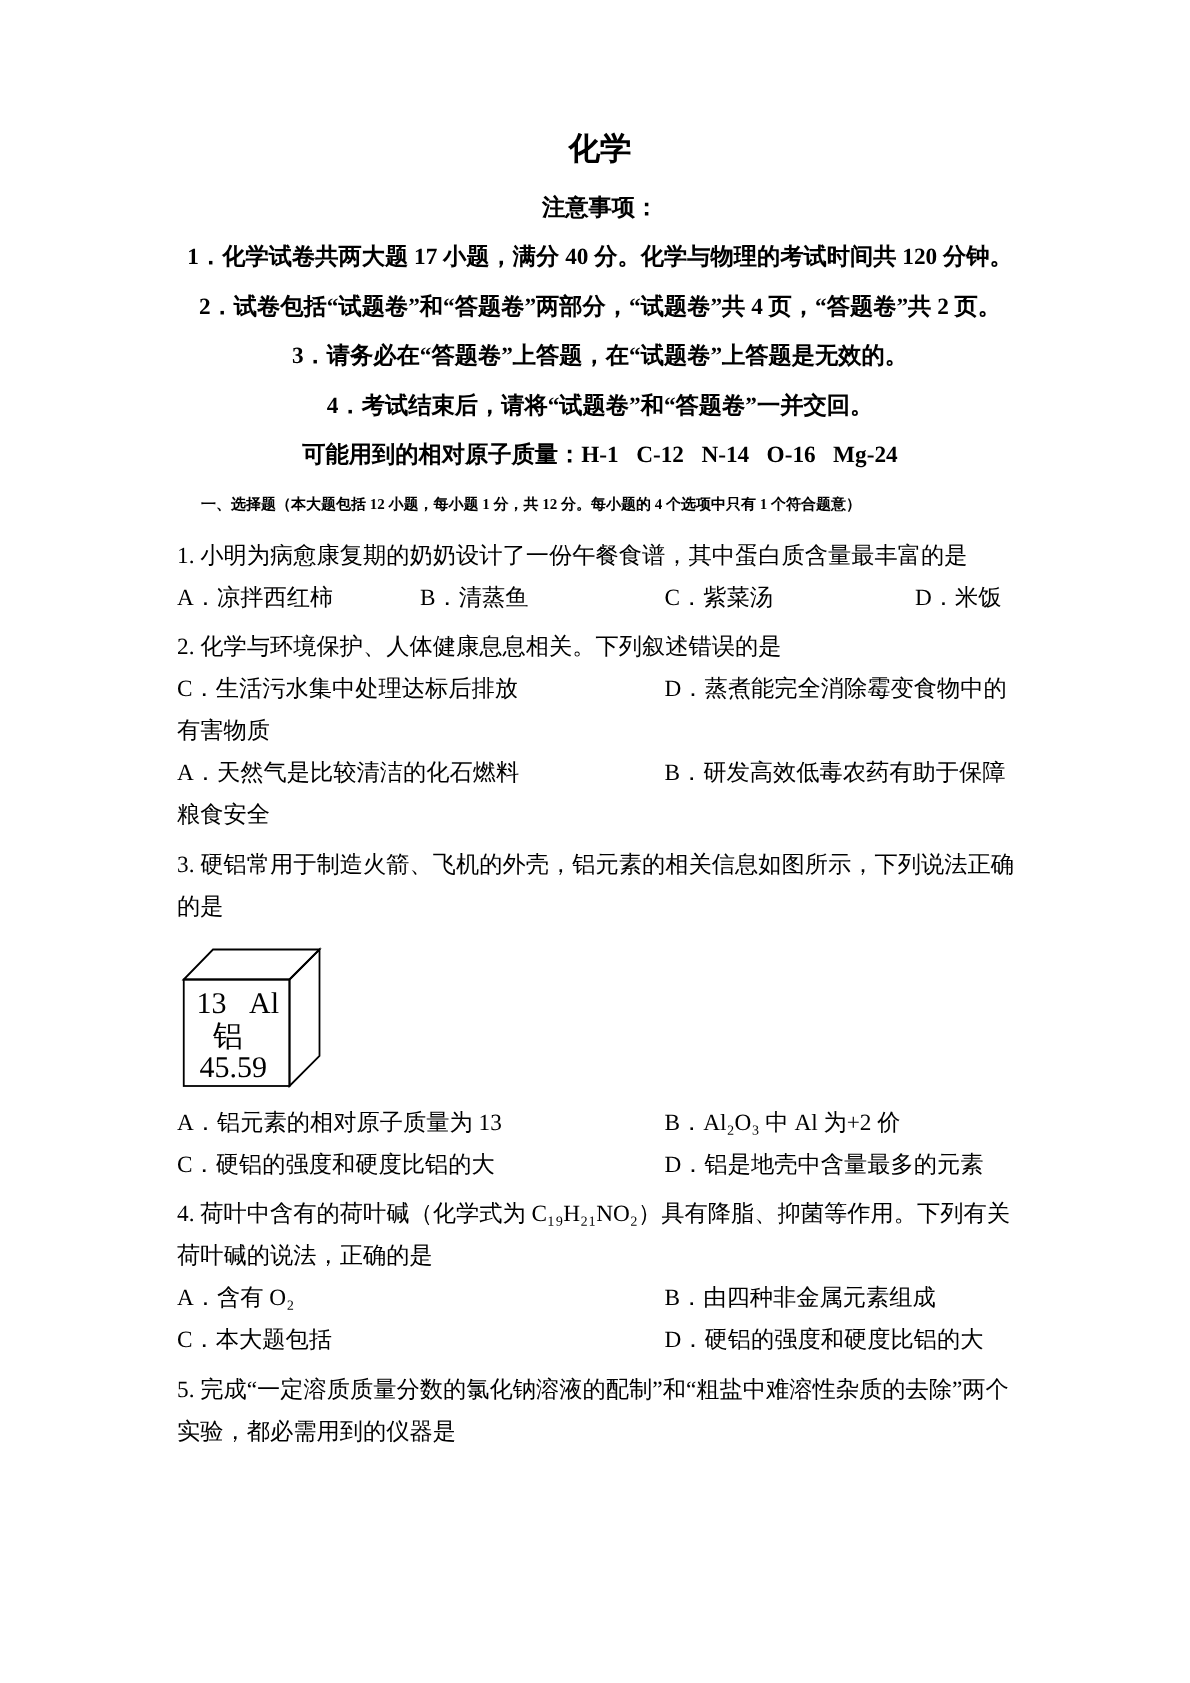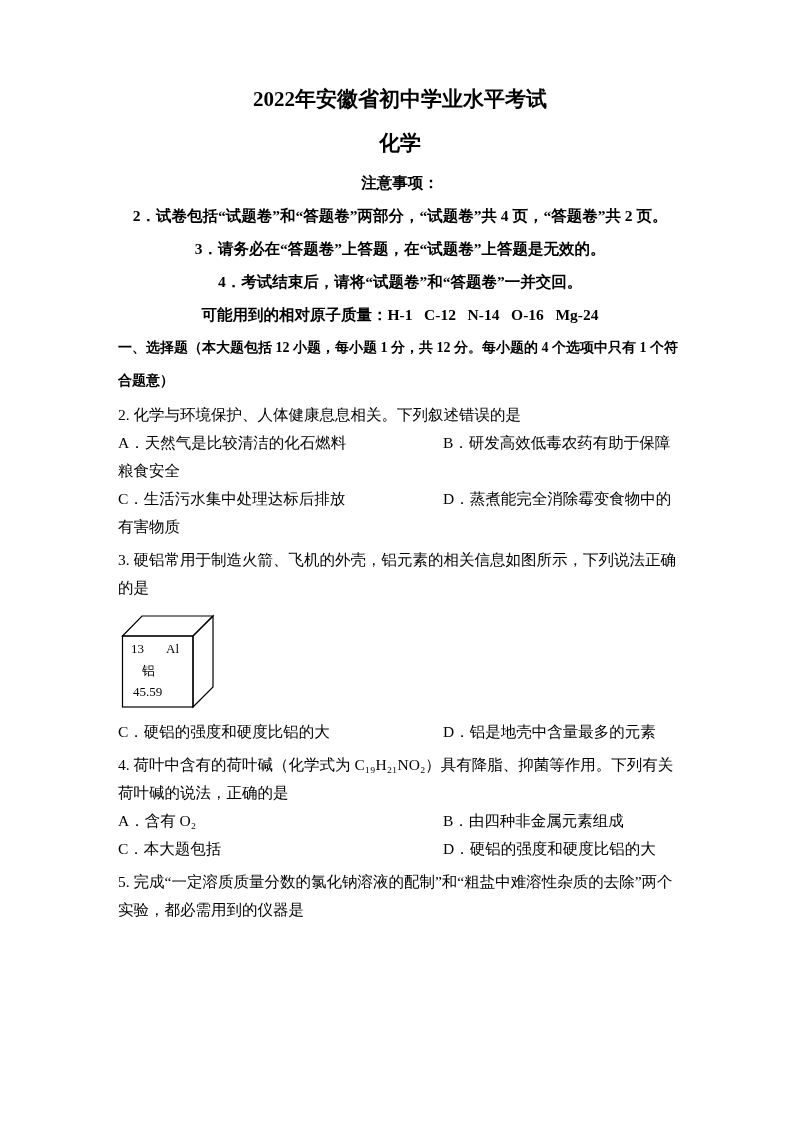--- a/index.html
+++ b/index.html
@@ -10,80 +10,89 @@
     font-family: "Liberation Serif", "DejaVu Serif", serif;
     overflow: hidden;
   }
   .page { width: 793px; height: 1122px; padding: 84px 111px 30px 118px; }
 
   .title   { font-size: 21px; font-weight: bold; text-align: center; line-height: 30px; margin-bottom: 14px; }
   .subject { font-size: 21px; font-weight: bold; text-align: center; line-height: 30px; margin-bottom: 8px; }
 
   .bold-line { font-weight: bold; font-size: 15.5px; line-height: 33px; text-align: center; }
   .masses    { white-space: pre-wrap; }
-  .section-heading { font-weight: bold; font-size: 14px; line-height: 33px; margin-bottom: 4px; }
+  .section-heading { font-weight: bold; font-size: 10px; line-height: 33px; margin-bottom: 4px; margin-left: 16px; }
 
   .question { margin-bottom: 5px; }
   .stem     { font-size: 15.5px; line-height: 28px; }
   .opt-row  { font-size: 15.5px; line-height: 28px; }
   .cell { display: inline-block; vertical-align: top; }
   .w162 { width: 162px; } .w163 { width: 163px; } .w167 { width: 167px; }
   .lead { display: inline-block; width: 325px; vertical-align: top; }
 
-  .figure { position: relative; width: 106px; height: 102px; margin: 6px 0 8px 2px; font-size: 13px; }
+  .figure { position: relative; width: 106px; height: 102px; margin: 6px 0 8px 2px; font-size: 20px; }
   .figure svg { position: absolute; left: 0; top: 0; }
   .figure .face { fill: none; stroke: #000; stroke-width: 1.2; }
   .figure span { position: absolute; line-height: 1; }
   .fig-num  { left: 11px; top: 34px; }
   .fig-sym  { left: 46px; top: 34px; }
   .fig-name { left: 22px; top: 56px; }
   .fig-mass { left: 13px; top: 77px; }
 </style>
 </head>
 <body>
 
 <div class="page">
 
-  <div class="title">2022年安徽省初中学业水平考试</div>
   <div class="subject">化学</div>
 
   <div class="bold-line">注意事项：</div>
+  <div class="bold-line">1．化学试卷共两大题 17 小题，满分 40 分。化学与物理的考试时间共 120 分钟。</div>
   <div class="bold-line">2．试卷包括“试题卷”和“答题卷”两部分，“试题卷”共 4 页，“答题卷”共 2 页。</div>
   <div class="bold-line">3．请务必在“答题卷”上答题，在“试题卷”上答题是无效的。</div>
   <div class="bold-line">4．考试结束后，请将“试题卷”和“答题卷”一并交回。</div>
   <div class="bold-line masses">可能用到的相对原子质量：H-1   C-12   N-14   O-16   Mg-24</div>
 
   <div class="section-heading">一、选择题（本大题包括 12 小题，每小题 1 分，共 12 分。每小题的 4 个选项中只有 1 个符合题意）</div>
 
+  <div class="question">
+    <div class="stem">1. 小明为病愈康复期的奶奶设计了一份午餐食谱，其中蛋白质含量最丰富的是</div>
+    <div class="opt-row">
+      <span class="cell w162">A．凉拌西红柿</span><span class="cell w163">B．清蒸鱼</span><span class="cell w167">C．紫菜汤</span><span class="cell">D．米饭</span>
+    </div>
+  </div>
 
   <div class="question">
     <div class="stem">2. 化学与环境保护、人体健康息息相关。下列叙述错误的是</div>
     <div class="opt-row">
-      <span class="lead">A．天然气是比较清洁的化石燃料</span><span>B．研发高效低毒农药有助于保障粮食安全</span>
+      <span class="lead">C．生活污水集中处理达标后排放</span><span>D．蒸煮能完全消除霉变食物中的有害物质</span>
     </div>
     <div class="opt-row">
-      <span class="lead">C．生活污水集中处理达标后排放</span><span>D．蒸煮能完全消除霉变食物中的有害物质</span>
+      <span class="lead">A．天然气是比较清洁的化石燃料</span><span>B．研发高效低毒农药有助于保障粮食安全</span>
     </div>
   </div>
 
   <div class="question">
     <div class="stem">3. 硬铝常用于制造火箭、飞机的外壳，铝元素的相关信息如图所示，下列说法正确的是</div>
 
     <div class="figure">
       <svg width="106" height="102" viewBox="0 0 106 102">
         <polygon class="face" points="2.5,28 22,8 93,8 73,28"></polygon>
         <polygon class="face" points="73,28 93,8 93,79 73,99"></polygon>
         <rect class="face" x="2.5" y="28" width="70.5" height="71"></rect>
       </svg>
       <span class="fig-num">13</span>
       <span class="fig-sym">Al</span>
       <span class="fig-name">铝</span>
       <span class="fig-mass">45.59</span>
     </div>
 
+    <div class="opt-row">
+      <span class="lead">A．铝元素的相对原子质量为 13</span><span>B．Al₂O₃ 中 Al 为+2 价</span>
+    </div>
     <div class="opt-row">
       <span class="lead">C．硬铝的强度和硬度比铝的大</span><span>D．铝是地壳中含量最多的元素</span>
     </div>
   </div>
 
   <div class="question">
     <div class="stem">4. 荷叶中含有的荷叶碱（化学式为 C₁₉H₂₁NO₂）具有降脂、抑菌等作用。下列有关荷叶碱的说法，正确的是</div>
     <div class="opt-row">
       <span class="lead">A．含有 O₂</span><span>B．由四种非金属元素组成</span>
     </div>

